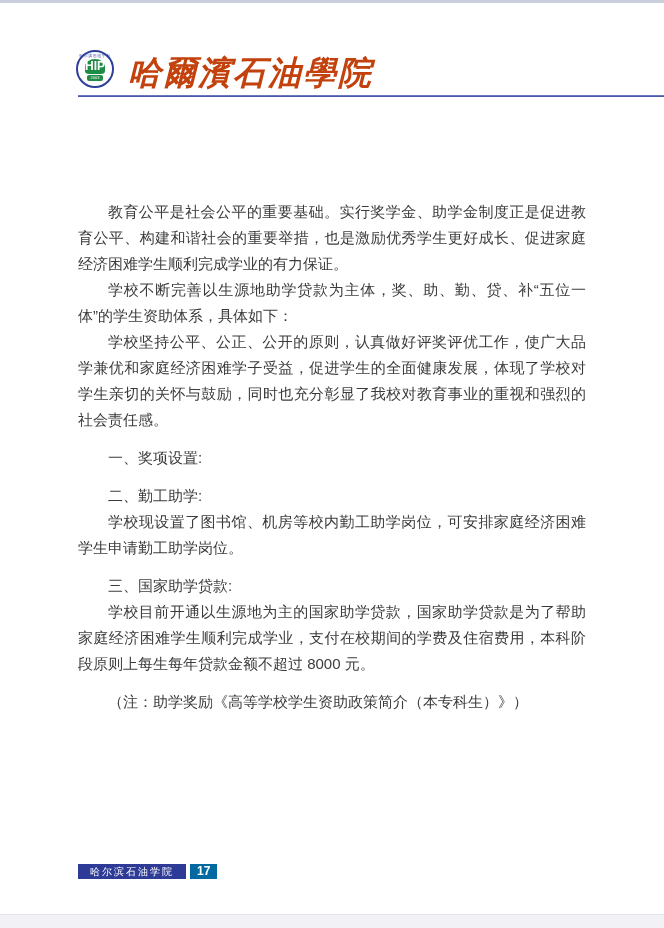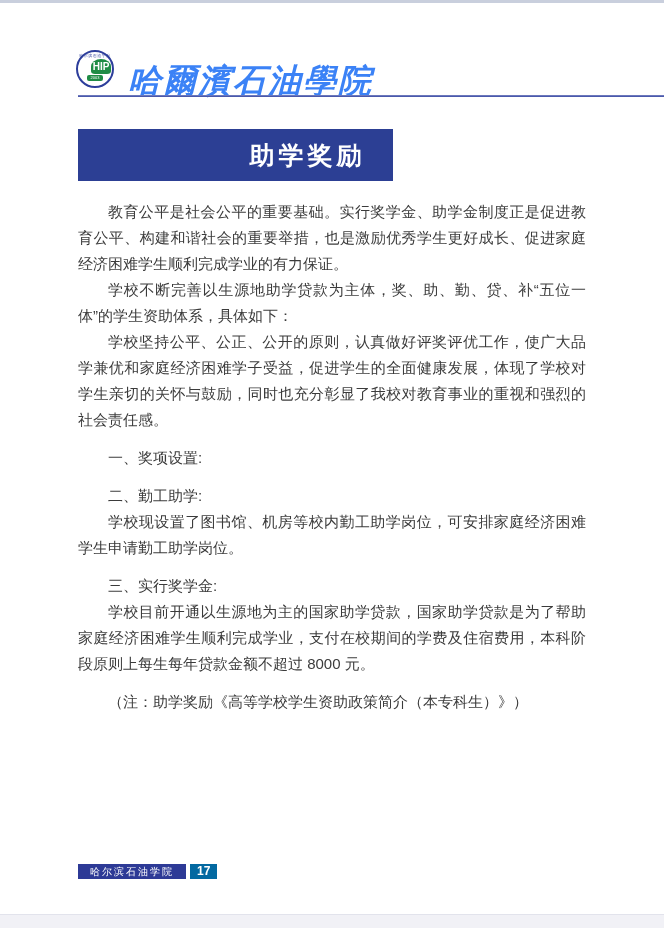--- a/index.html
+++ b/index.html
@@ -19,35 +19,35 @@
     width:38px;height:38px;border-radius:50%;
     border:2px solid #2d3e9b;background:#fff;
     box-sizing:border-box;
   }
   .logo-ring-text{
     position:absolute;top:1px;left:0;right:0;
     text-align:center;font-size:4px;color:#2d3e9b;
     letter-spacing:0.5px;white-space:nowrap;overflow:hidden;
   }
   .logo-core{
-    position:absolute;left:13px;top:7px;width:20px;height:15px;
+    position:absolute;left:7px;top:7px;width:20px;height:15px;
     background:#1f8c45;border-radius:50% 50% 20% 20%;
-    color:#fff;font-weight:bold;font-size:10px;line-height:15px;
+    color:#fff;font-weight:bold;font-size:12px;line-height:15px;
     text-align:center;
   }
   .logo-year{
     position:absolute;left:9px;top:23px;width:16px;height:6px;
     background:#1f8c45;border-radius:2px;
     color:#fff;font-size:4px;line-height:6px;text-align:center;
   }
   .school-name{
-    position:absolute;left:128px;top:56px;
+    position:absolute;left:128px;top:48px;
     font-family:"DejaVu Serif","Liberation Serif",serif;
     font-weight:bold;font-style:italic;
-    font-size:33px;color:#3b82f6;letter-spacing:2px;
+    font-size:33px;color:#c2410c;letter-spacing:2px;
     white-space:nowrap;
   }
   .header-rule{
     position:absolute;left:78px;right:0;top:92px;height:2px;
     background:linear-gradient(#7d88c4,#3a49a3);
   }
 
   
   .banner{
     position:absolute;left:78px;top:126px;width:315px;height:52px;
@@ -96,38 +96,35 @@
 <div class="page">
 
   <div class="header-logo">
     <div class="logo-ring-text">哈尔滨石油学院</div>
     <div class="logo-core">HIP</div>
     <div class="logo-year">2003</div>
   </div>
   <div class="school-name">哈爾濱石油學院</div>
   <div class="header-rule"></div>
 
-  <div class="banner">
-    <span class="banner-title">助学奖励</span>
-  </div>
 
   <div class="content">
     <p>教育公平是社会公平的重要基础。实行奖学金、助学金制度正是促进教育公平、构建和谐社会的重要举措，也是激励优秀学生更好成长、促进家庭经济困难学生顺利完成学业的有力保证。</p>
     <p>学校不断完善以生源地助学贷款为主体，奖、助、勤、贷、补“五位一体”的学生资助体系，具体如下：</p>
     <p>学校坚持公平、公正、公开的原则，认真做好评奖评优工作，使广大品学兼优和家庭经济困难学子受益，促进学生的全面健康发展，体现了学校对学生亲切的关怀与鼓励，同时也充分彰显了我校对教育事业的重视和强烈的社会责任感。</p>
 
     <div class="gap"></div>
     <p>一、奖项设置:</p>
 
     <div class="gap"></div>
     <p>二、勤工助学:</p>
     <p>学校现设置了图书馆、机房等校内勤工助学岗位，可安排家庭经济困难学生申请勤工助学岗位。</p>
 
     <div class="gap"></div>
-    <p>三、实行奖学金:</p>
+    <p>三、国家助学贷款:</p>
     <p>学校目前开通以生源地为主的国家助学贷款，国家助学贷款是为了帮助家庭经济困难学生顺利完成学业，支付在校期间的学费及住宿费用，本科阶段原则上每生每年贷款金额不超过 8000 元。</p>
 
     <div class="gap"></div>
     <p>（注：助学奖励《高等学校学生资助政策简介（本专科生）》）</p>
   </div>
 
   <div class="footer">
     <div class="footer-school">哈尔滨石油学院</div>
     <div class="footer-page">17</div>
   </div>

